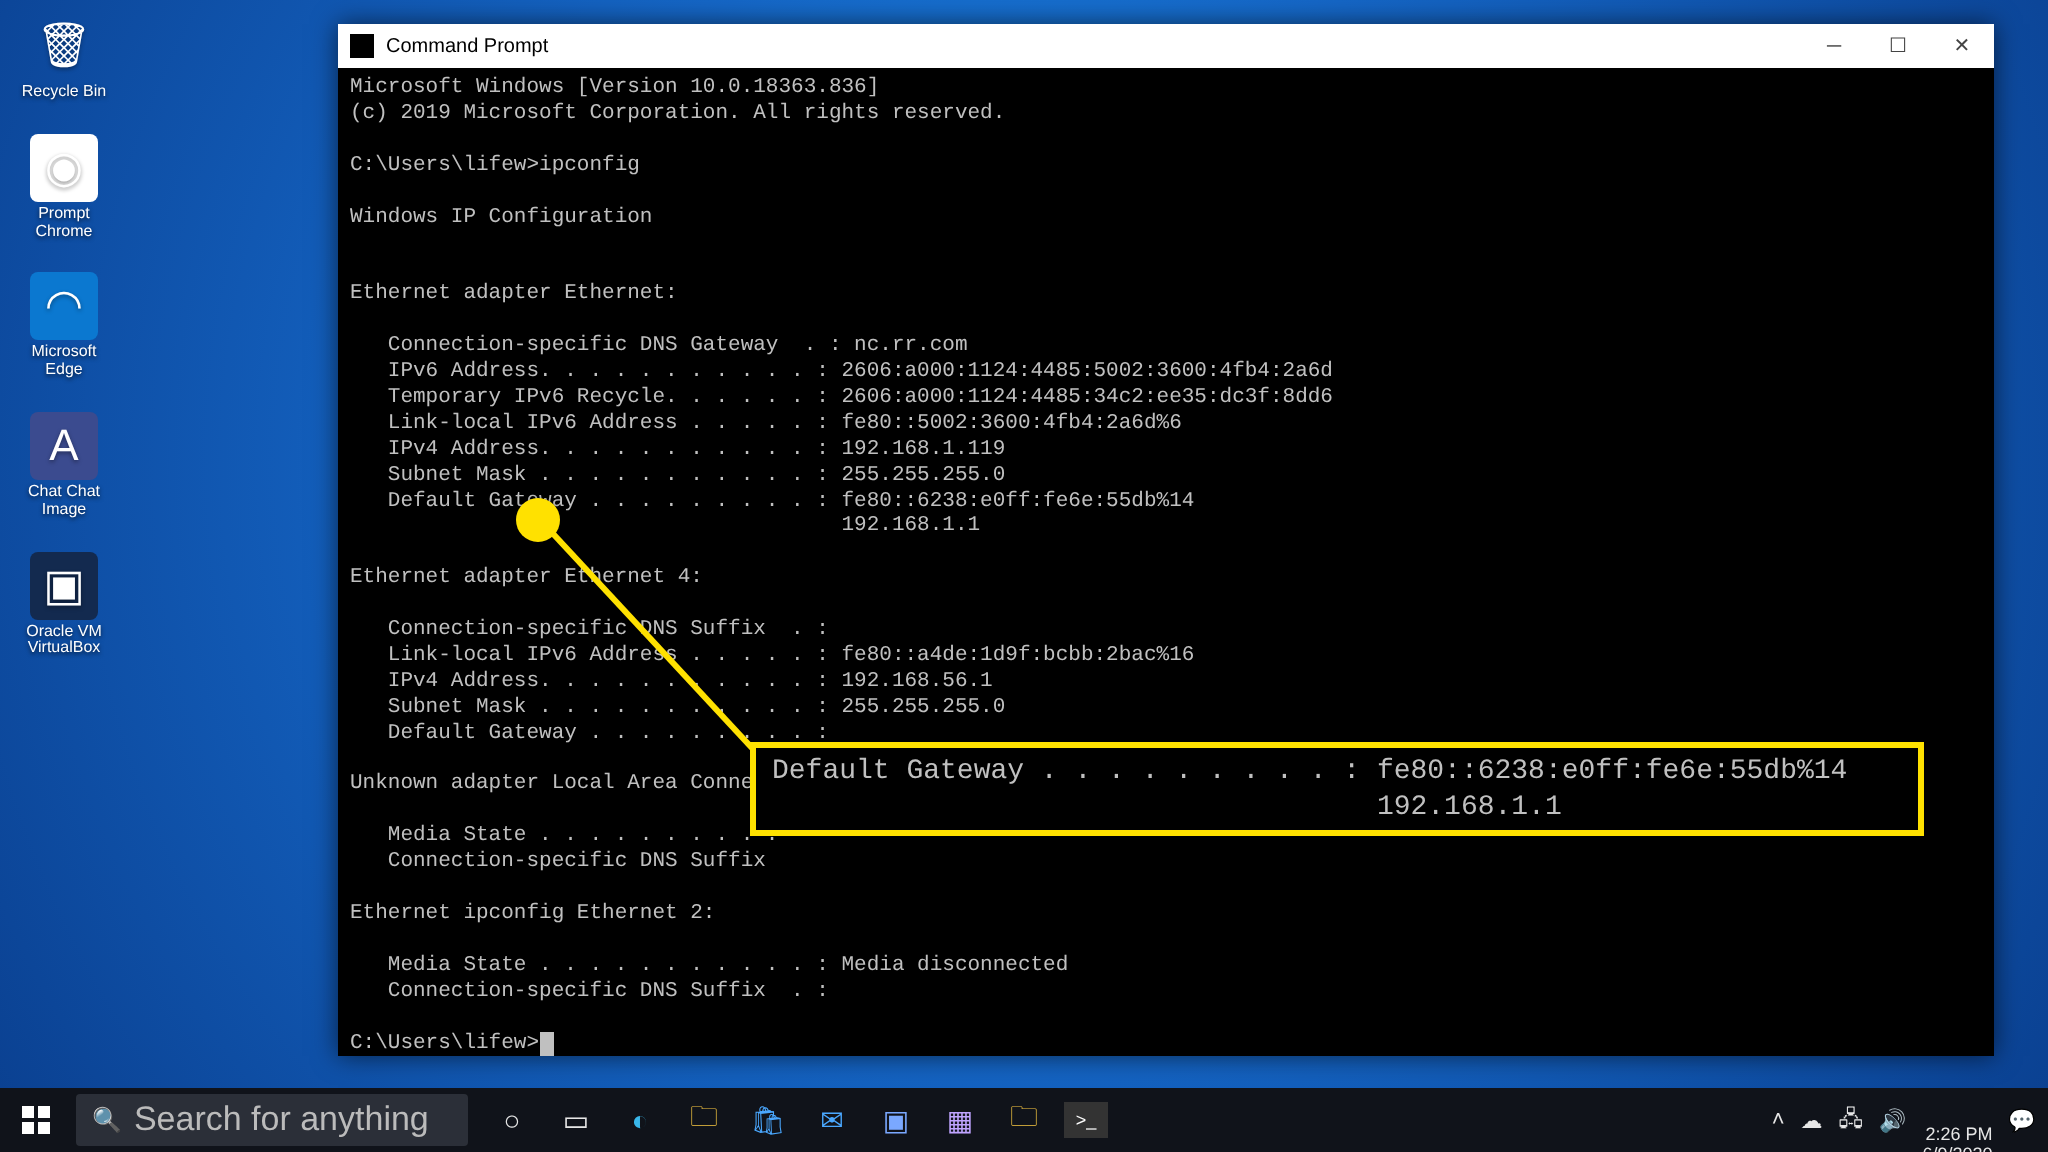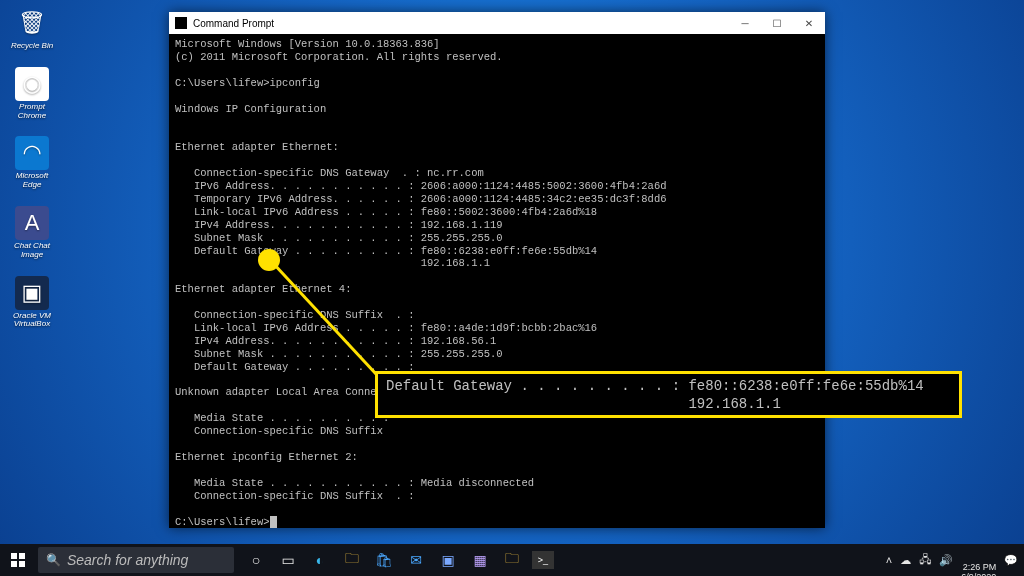--- a/index.html
+++ b/index.html
@@ -3,48 +3,48 @@
 <meta charset="utf-8">
 <style>
   * { margin: 0; padding: 0; box-sizing: border-box; }
   html, body { width: 1024px; height: 576px; overflow: hidden; font-family: "Segoe UI", Tahoma, sans-serif; }
   body { background: radial-gradient(circle at 50% 40%, #1b8ff0 0%, #1566c6 45%, #0a3f8f 100%); position: relative; }
 
   
   .desktop { position: absolute; left: 6px; top: 6px; display: flex; flex-direction: column; gap: 16px; }
   .di { width: 52px; display: flex; flex-direction: column; align-items: center; cursor: pointer; }
   .di .glyph { width: 34px; height: 34px; border-radius: 4px; display: flex; align-items: center; justify-content: center; font-size: 22px; color: #fff; text-shadow: 0 1px 2px rgba(0,0,0,.4);}
-  .di .lbl { font-size: 8px; color: #fff; text-align: center; text-shadow: 0 1px 2px rgba(0,0,0,.7); margin-top: 2px; line-height: 1.1; font-style: italic;}
+  .di .lbl { font-size: 8px; color: #fff; text-align: center; text-shadow: 0 1px 2px rgba(0,0,0,.7); margin-top: 2px; line-height: 1.1;}
   .g-bin { background: none; }
   .g-chrome { background:#fff; border-radius:50%;}
   .g-edge { background:#0b78d0; border-radius:50%;}
   .g-snap { background:#3b4b8f;}
   .g-vbox { background:#132a4f;}
 
   
-  .cmdwin { position: absolute; left: 169px; top: 12px; width: 656px; height: 516px; background: #000; box-shadow: 0 0 12px rgba(0,0,0,.6); display: flex; flex-direction: column;}
+  .cmdwin { position: absolute; left: 169px; top: 12px; width: 828px; height: 516px; background: #000; box-shadow: 0 0 12px rgba(0,0,0,.6); display: flex; flex-direction: column;}
   .titlebar { height: 22px; background: #fff; display: flex; align-items: center; font-size: 10px; color: #000; padding-left: 6px; user-select: none;}
   .titlebar .ticon { width: 12px; height: 12px; background:#000; margin-right:6px; display:flex; align-items:center; justify-content:center; font-size:8px;}
   .titlebar .spacer { flex: 1; }
   .titlebar .winbtn { width: 32px; height: 22px; display:flex; align-items:center; justify-content:center; font-size:10px; color:#444;}
   .term { flex:1; background:#000; color:#c0c0c0; font-family: Consolas, "Courier New", monospace; font-size: 10.5px; line-height: 1.23; padding: 4px 6px; white-space: pre; overflow:hidden;}
   .cursor { display:inline-block; width:7px; height:12px; background:#c0c0c0; vertical-align:text-bottom; animation: blink 1s steps(1) infinite;}
   @keyframes blink { 50% { opacity:0; } }
 
   
   .callout { position:absolute; left:375px; top:371px; width:587px; height:47px; border:3px solid #ffe100; background:#000; color:#c0c0c0; font-family: Consolas,"Courier New",monospace; font-size:14px; line-height:1.3; padding:3px 8px; white-space:pre;}
   .callout-leader { position:absolute; left:268px; top:258px; width:112px; height:120px; pointer-events:none;}
   .highlight-dot { position:absolute; left:258px; top:249px; width:22px; height:22px; border-radius:50%; background:#ffe100; box-shadow:0 1px 4px rgba(0,0,0,.5);}
 
   
   .taskbar { position:absolute; left:0; bottom:0; height:32px; width:100%; background:#10131a; display:flex; align-items:center; color:#fff;}
   .taskbar .start { width:36px; height:32px; display:flex; align-items:center; justify-content:center;}
   .searchbox { display:flex; align-items:center; background:#2b2f38; height:26px; width:196px; padding:0 8px; border-radius:2px; margin-left:2px;}
   .searchbox span.sicon { font-size:12px; color:#ccc; margin-right:6px;}
-  .searchbox .stext { font-size:14px; color:#bbb;font-style:italic;}
+  .searchbox .stext { font-size:17px; color:#bbb;}
   .tb-icons { display:flex; align-items:center; gap:8px; margin-left:10px;}
   .tb-icons .tbi { width:24px; height:24px; display:flex; align-items:center; justify-content:center; font-size:14px; color:#e6e6e6;}
   .systray { position:absolute; right:6px; height:32px; display:flex; align-items:center; gap:8px; font-size:9px; color:#e6e6e6;}
   .systray .clock { text-align:right; line-height:1.1;margin-top:26px;}
   .systray .trayicon { font-size:11px;}
 </style>
 </head>
 <body>
 
 <div class="desktop">
@@ -73,33 +73,33 @@
 <div class="cmdwin">
   <div class="titlebar">
     <div class="ticon">&gt;_</div>
     <span>Command Prompt</span>
     <div class="spacer"></div>
     <div class="winbtn">─</div>
     <div class="winbtn">☐</div>
     <div class="winbtn close">✕</div>
   </div>
   <div class="term"><span>Microsoft Windows [Version 10.0.18363.836]</span>
-<span>(c) 2011 Microsoft Corporation. All rights reserved.</span>
+<span>(c) 2019 Microsoft Corporation. All rights reserved.</span>
 
 <span>C:\Users\lifew&gt;ipconfig</span>
 
 <span>Windows IP Configuration</span>
 
 
 <span>Ethernet adapter Ethernet:</span>
 
 <span>   Connection-specific DNS Gateway  . : nc.rr.com</span>
 <span>   IPv6 Address. . . . . . . . . . . : 2606:a000:1124:4485:5002:3600:4fb4:2a6d</span>
-<span>   Temporary IPv6 Address. . . . . . : 2606:a000:1124:4485:34c2:ee35:dc3f:8dd6</span>
-<span>   Link-local IPv6 Address . . . . . : fe80::5002:3600:4fb4:2a6d%18</span>
+<span>   Temporary IPv6 Recycle. . . . . . : 2606:a000:1124:4485:34c2:ee35:dc3f:8dd6</span>
+<span>   Link-local IPv6 Address . . . . . : fe80::5002:3600:4fb4:2a6d%6</span>
 <span>   IPv4 Address. . . . . . . . . . . : 192.168.1.119</span>
 <span>   Subnet Mask . . . . . . . . . . . : 255.255.255.0</span>
 <span>   Default Gateway . . . . . . . . . : fe80::6238:e0ff:fe6e:55db%14</span>
 <span>                                       192.168.1.1</span>
 
 <span>Ethernet adapter Ethernet 4:</span>
 
 <span>   Connection-specific DNS Suffix  . :</span>
 <span>   Link-local IPv6 Address . . . . . : fe80::a4de:1d9f:bcbb:2bac%16</span>
 <span>   IPv4 Address. . . . . . . . . . . : 192.168.56.1</span>

